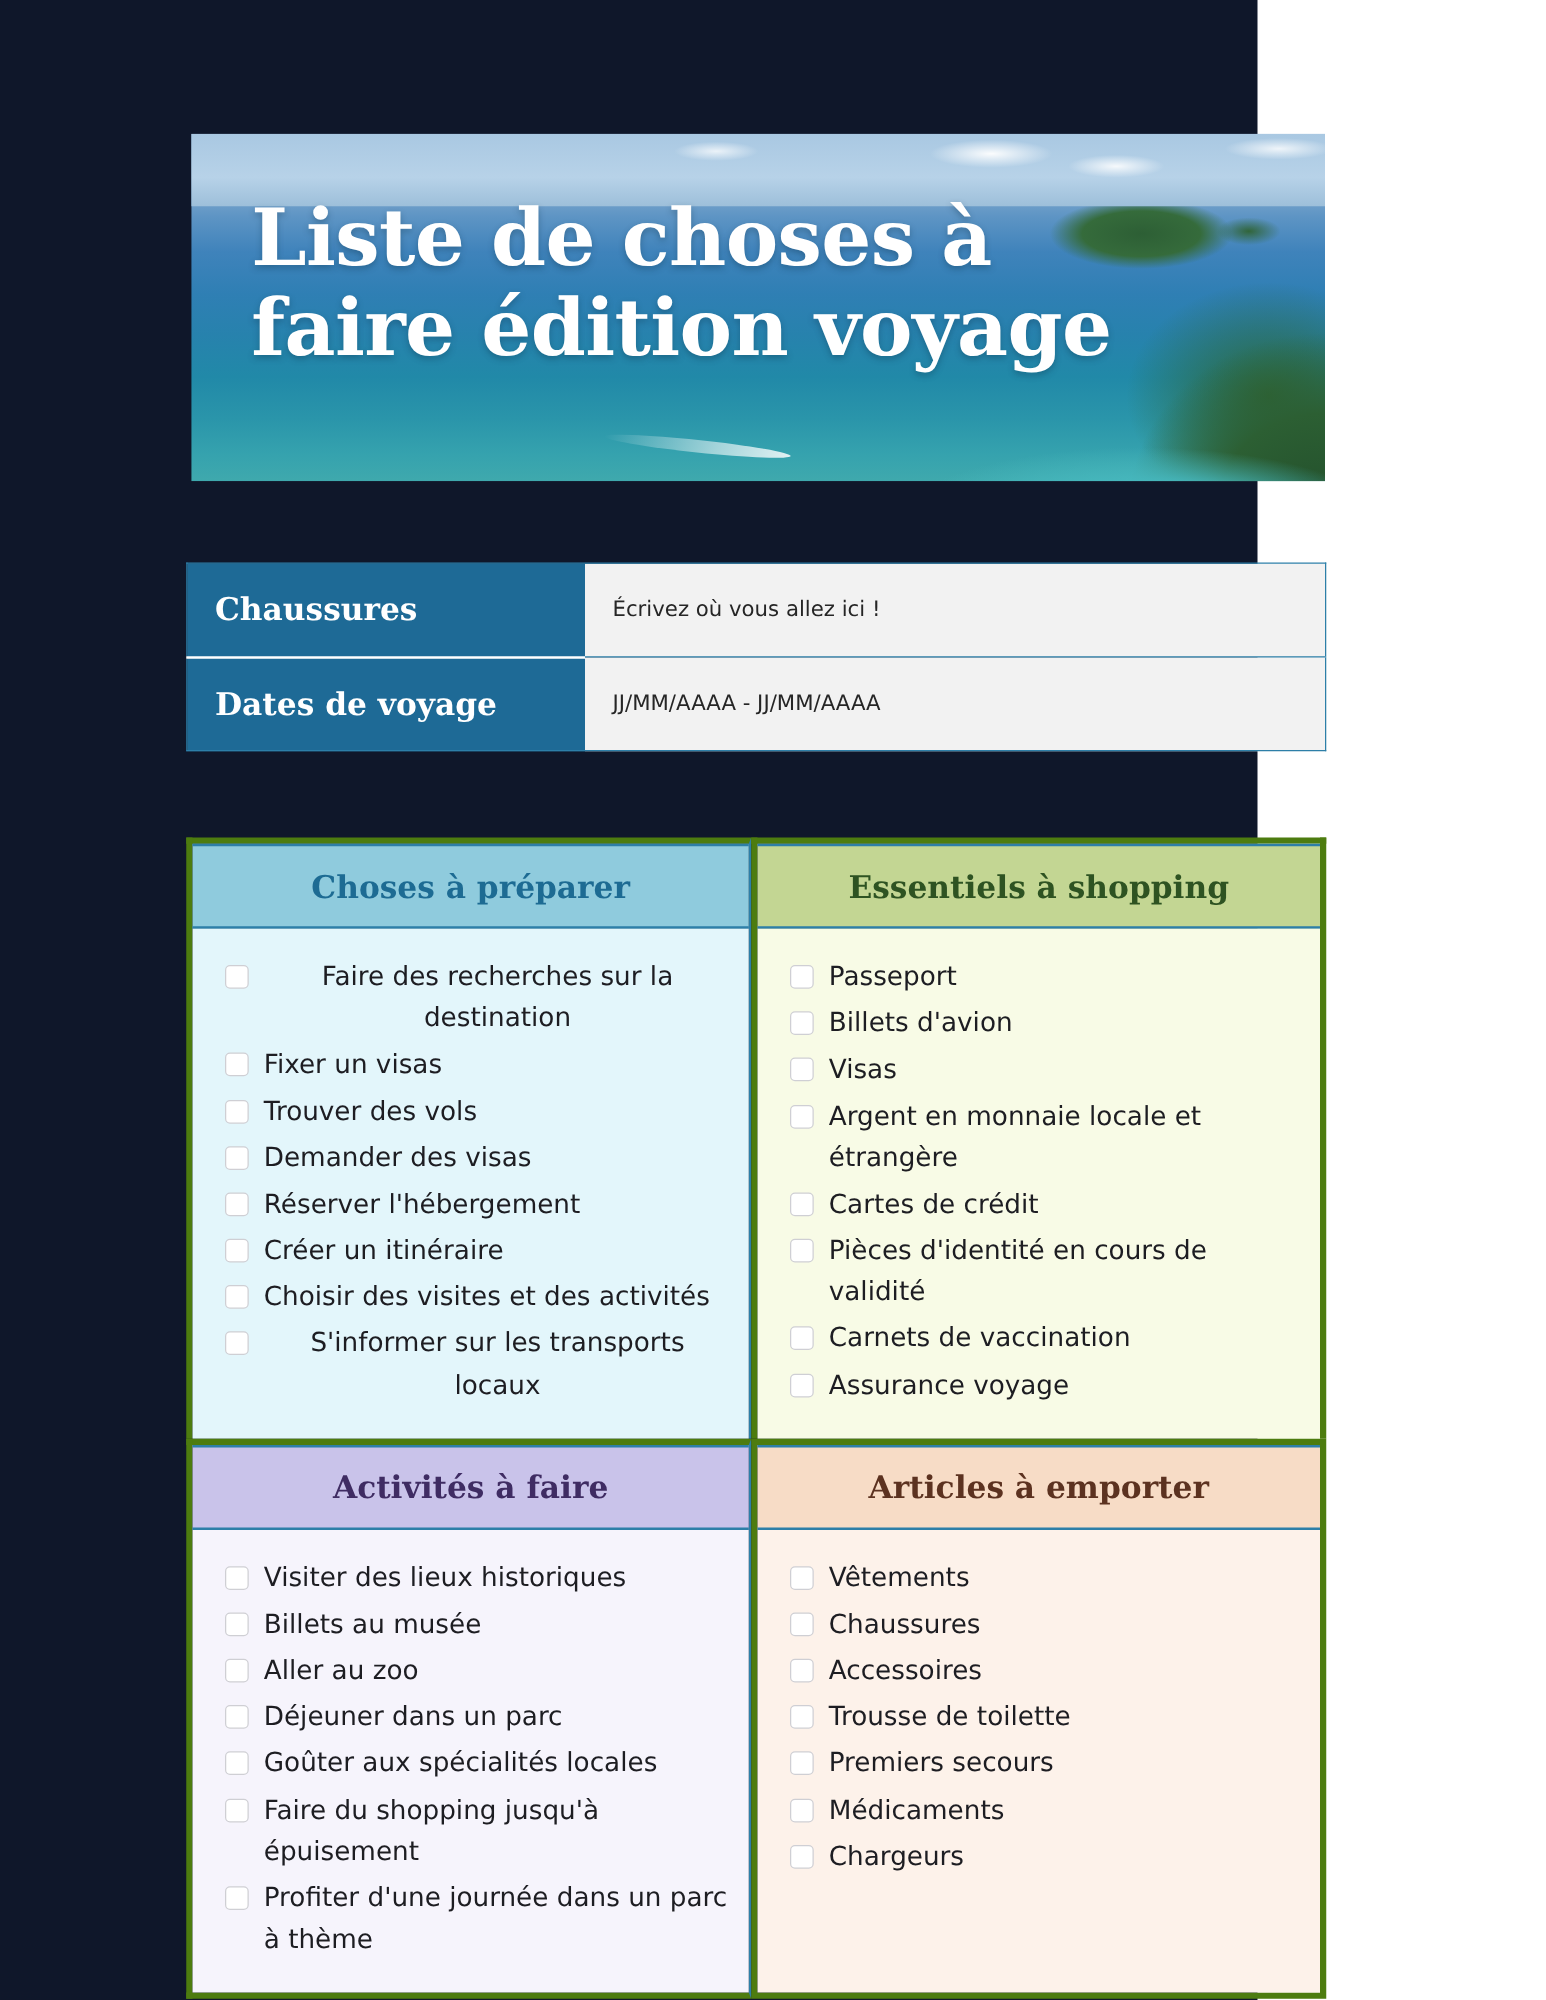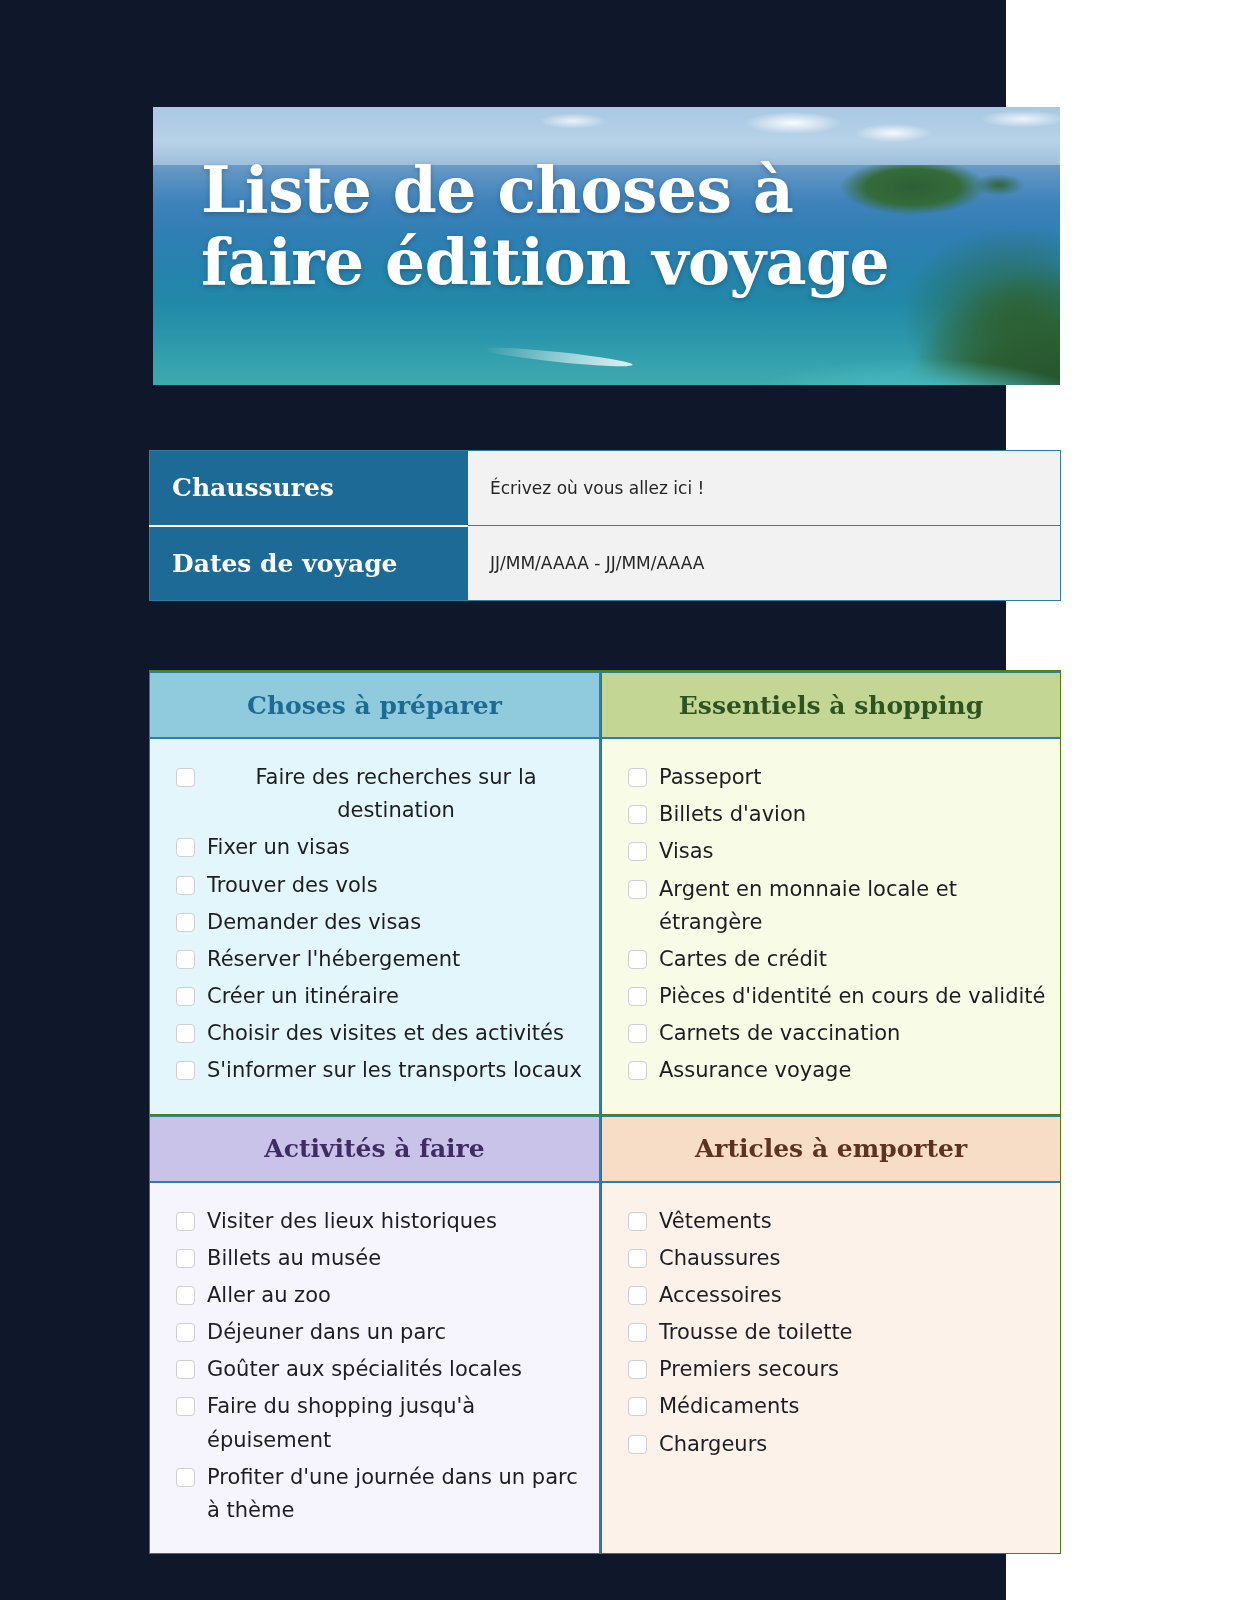--- a/index.html
+++ b/index.html
@@ -139,21 +139,21 @@
     position: absolute;
     left: 149px;
     top: 670px;
     width: 912px;
     display: grid;
     grid-template-columns: 452px 460px;
   }
   .quad {
     display: flex;
     flex-direction: column;
-    border: 1px solid #4d7c0f;
+    border: 5px solid #4d7c0f;
     box-sizing: border-box;
   }
   .quad.col-left  { border-right: 2px solid #2d7fa8; }
   .quad.row-top   { border-bottom: 0; }
 
   .quad-head {
     height: 68px;
     display: flex;
     align-items: center;
     justify-content: center;

